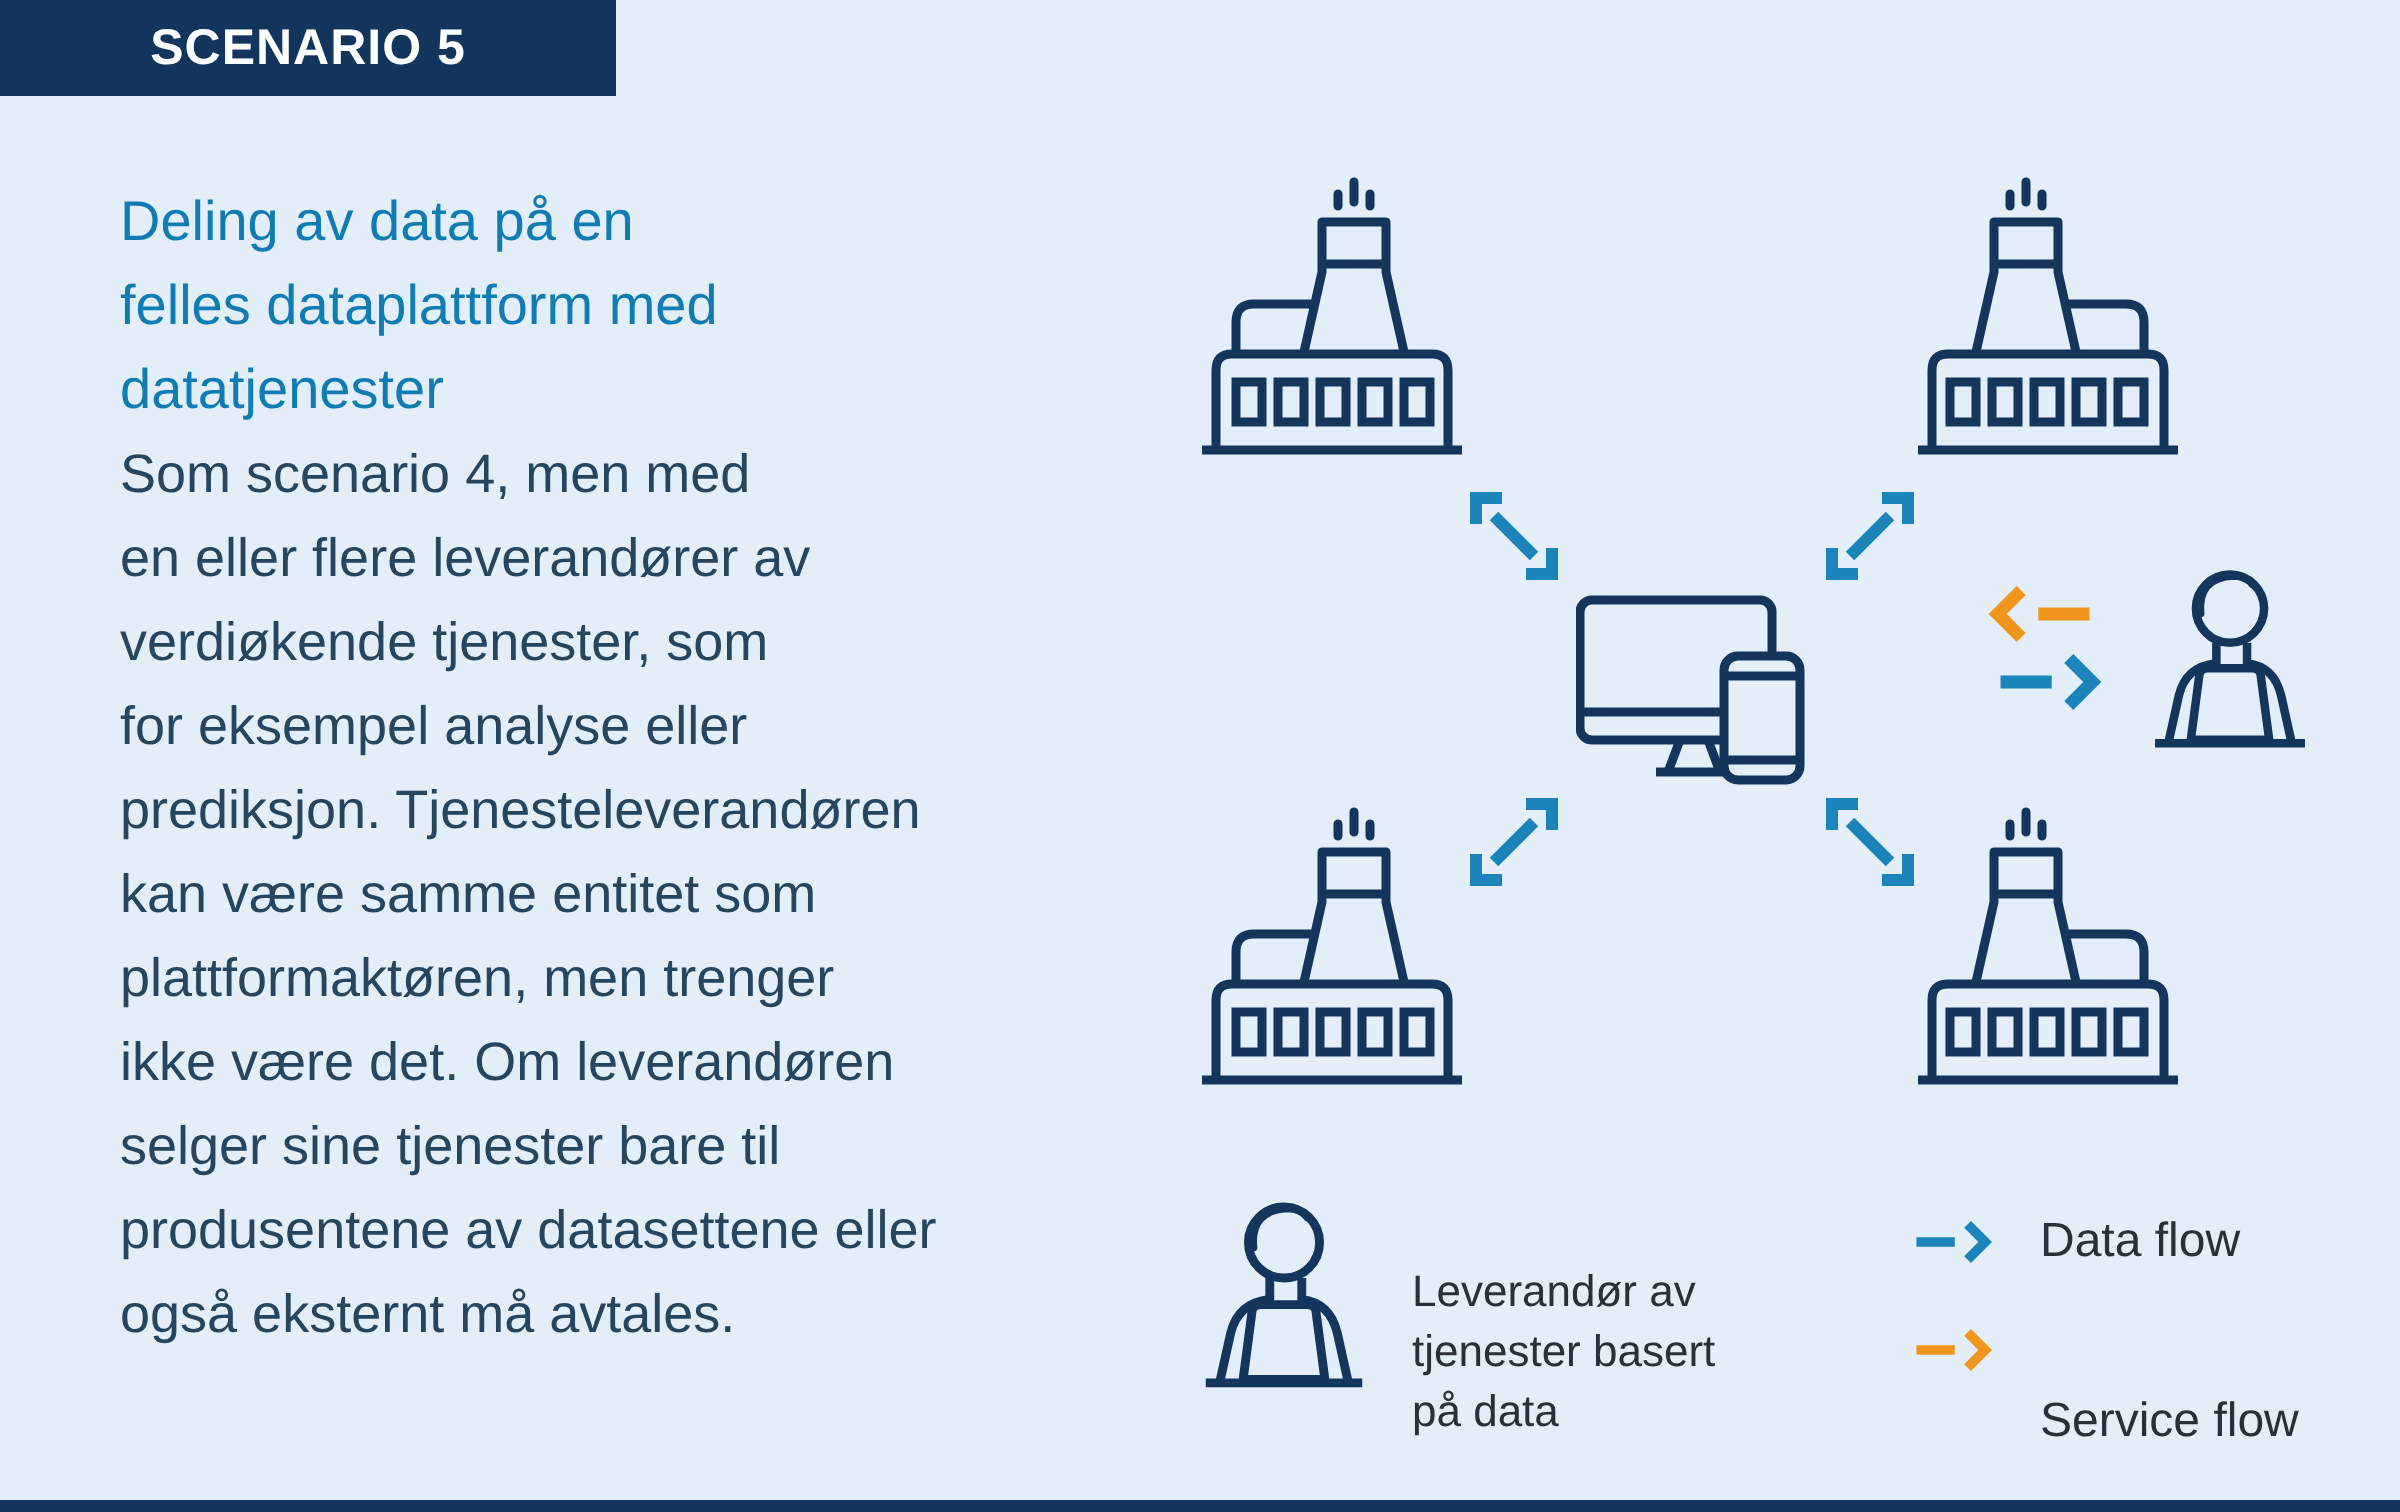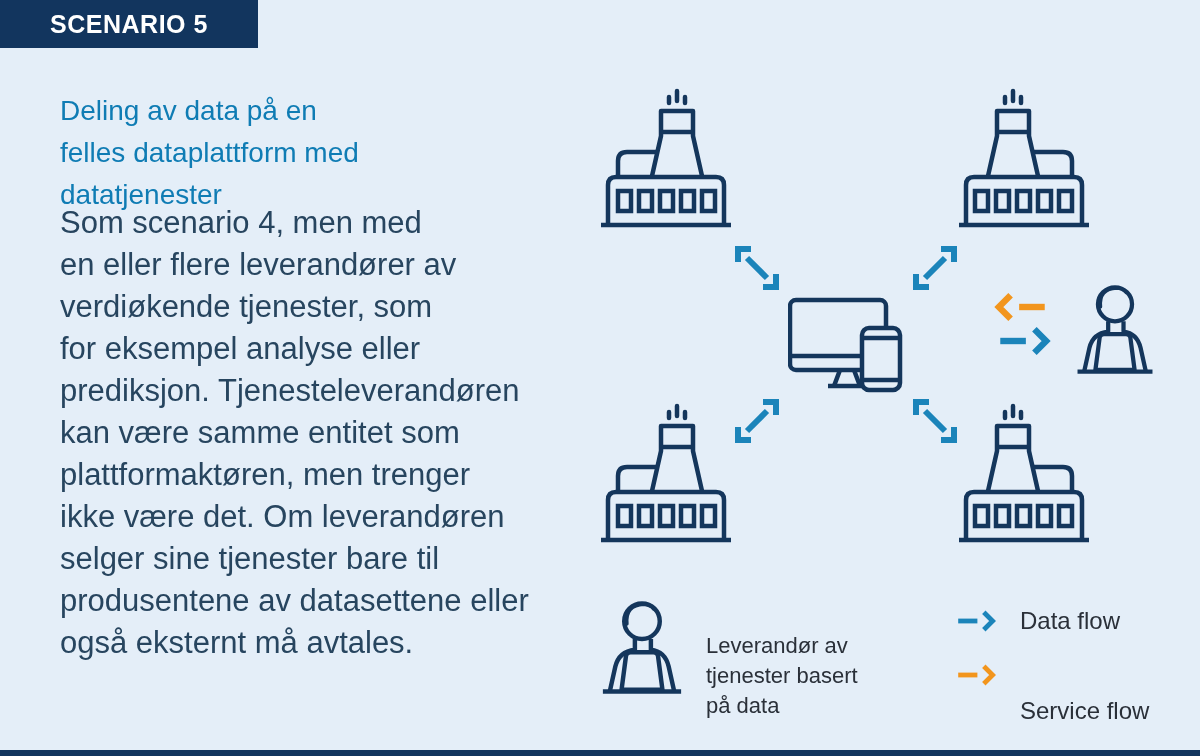--- a/index.html
+++ b/index.html
@@ -2,33 +2,33 @@
 <html><head>
 <meta charset="utf-8">
 <style>
   html,body{margin:0;padding:0;}
   .canvas{
     position:relative;width:1200px;height:756px;
     background:#e4eef8;overflow:hidden;
     font-family:"Liberation Sans",sans-serif;
   }
   .badge{
-    position:absolute;left:0;top:0;width:258px;height:48px;
+    position:absolute;left:0;top:0;width:308px;height:48px;
     background:#12355e;color:#ffffff;
     display:flex;align-items:center;justify-content:center;
     font-size:25px;font-weight:bold;letter-spacing:0.5px;
   }
   .article-title{
     position:absolute;left:60px;top:90px;width:500px;
     font-size:28px;font-weight:normal;color:#0f7cb4;
     line-height:42px;white-space:pre-line;
   }
   .article-body{
-    position:absolute;left:60px;top:202px;width:530px;
-    font-size:31px;color:#27455f;
+    position:absolute;left:60px;top:216px;width:530px;
+    font-size:27px;color:#27455f;
     line-height:42px;white-space:pre-line;
   }
   .diagram-svg{position:absolute;left:0;top:0;}
   .navy{color:#14365c;}
   .blue{color:#1b84ba;}
   .orange{color:#f2951d;}
   .legend-provider-label{
     position:absolute;left:706px;top:604px;
     font-size:22px;line-height:30px;color:#2a3039;white-space:pre-line;margin-top:27px;
   }

